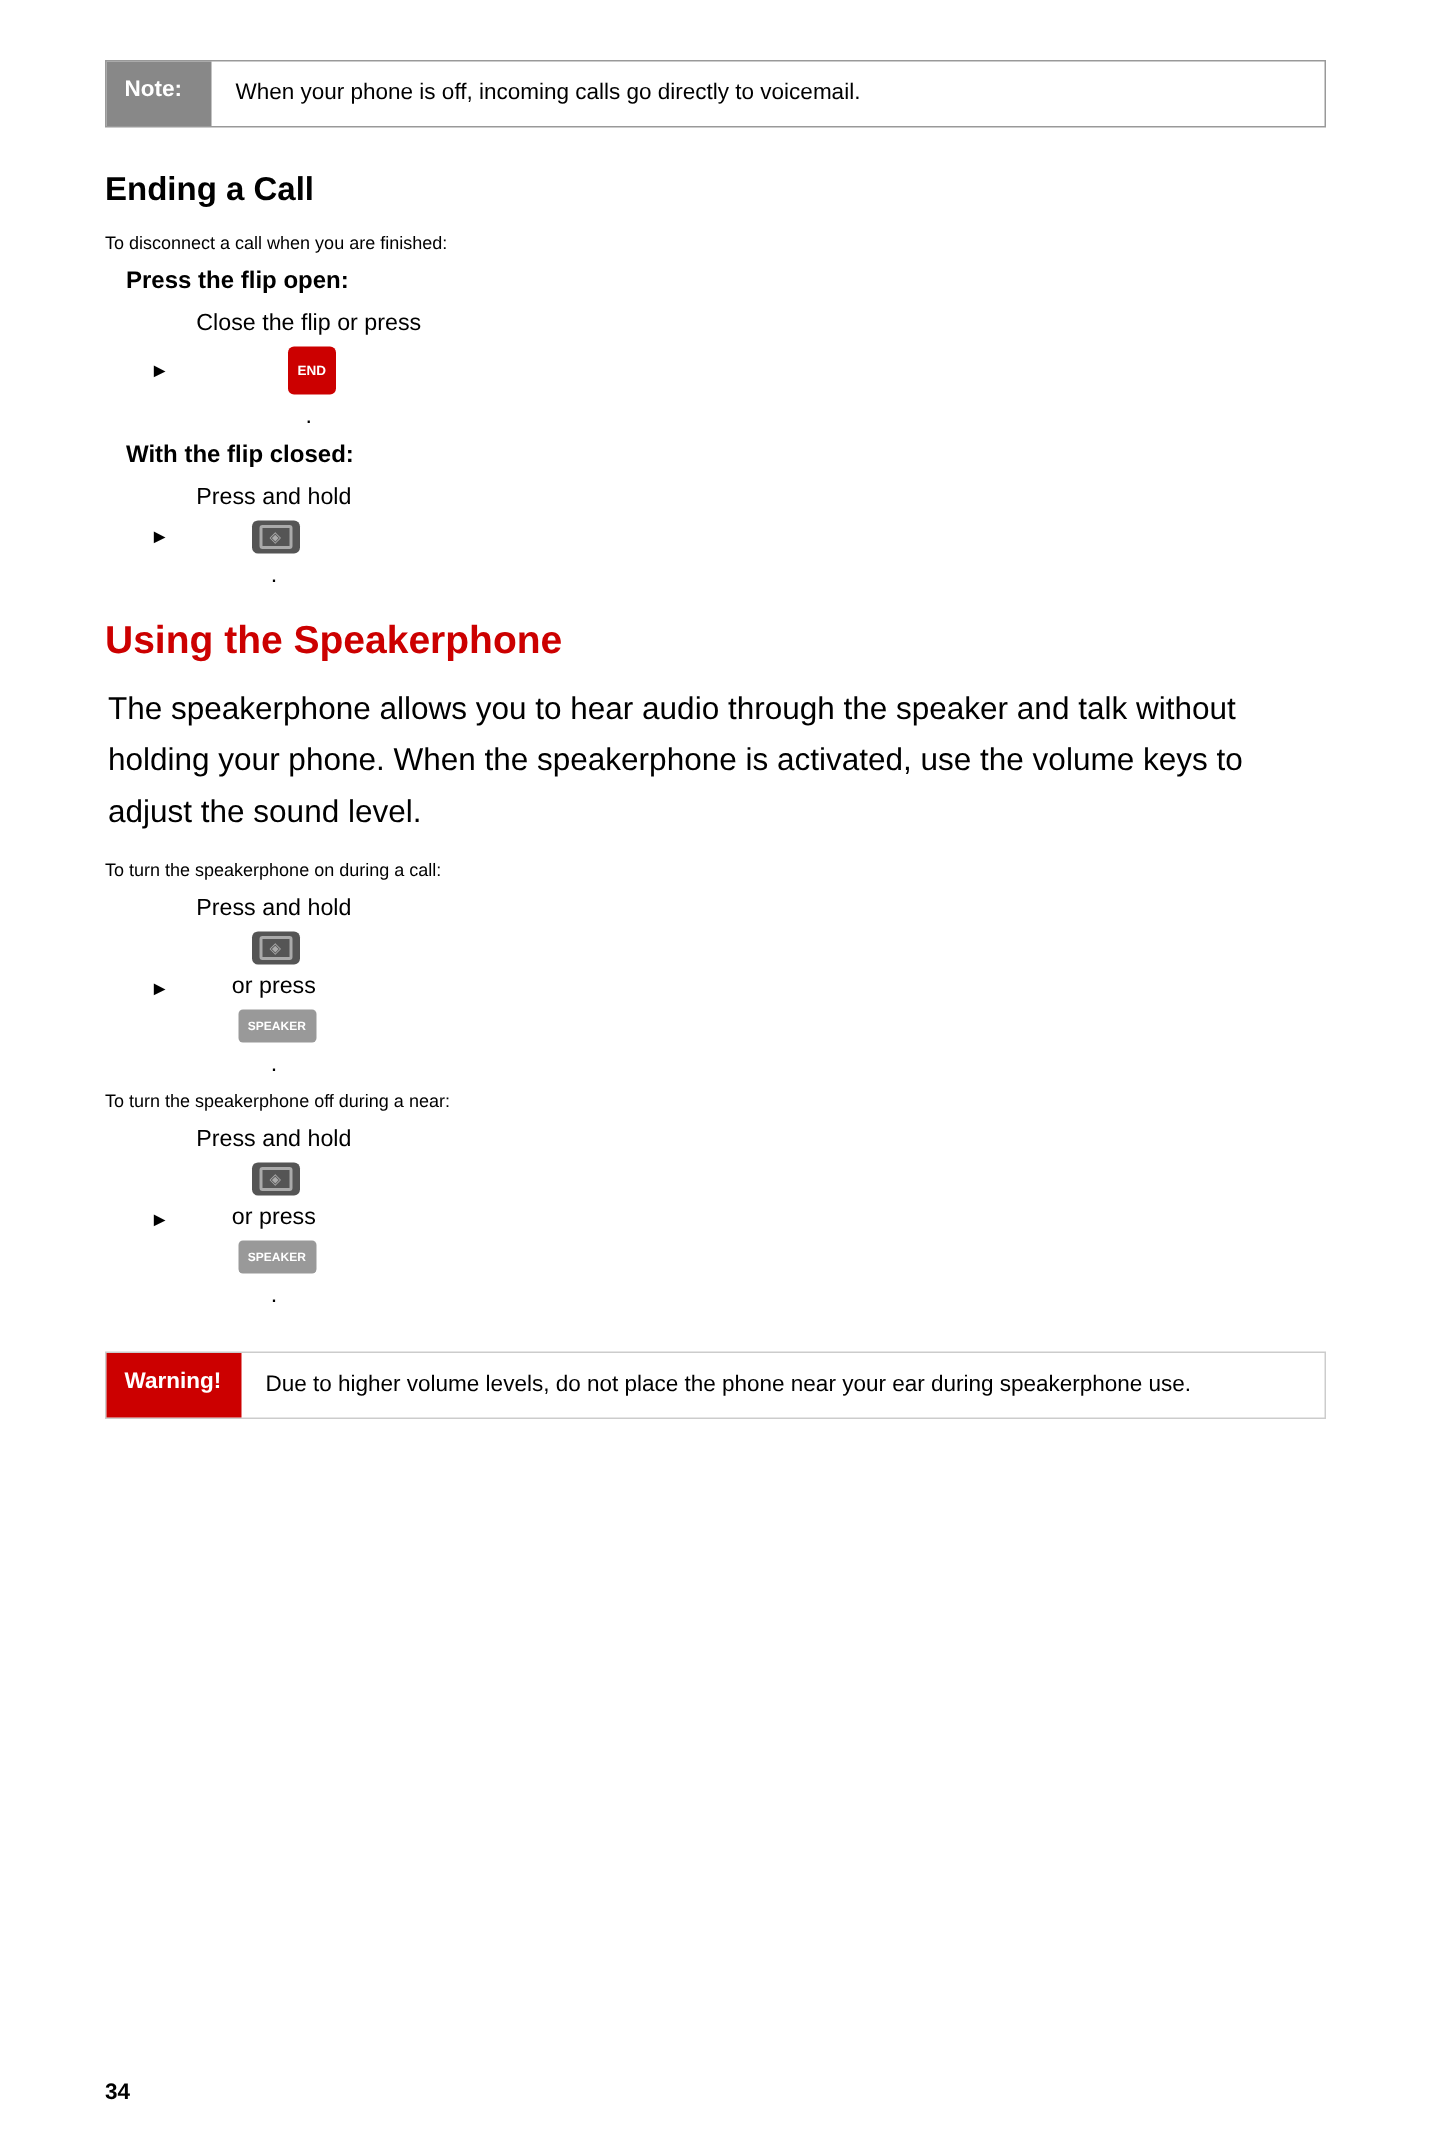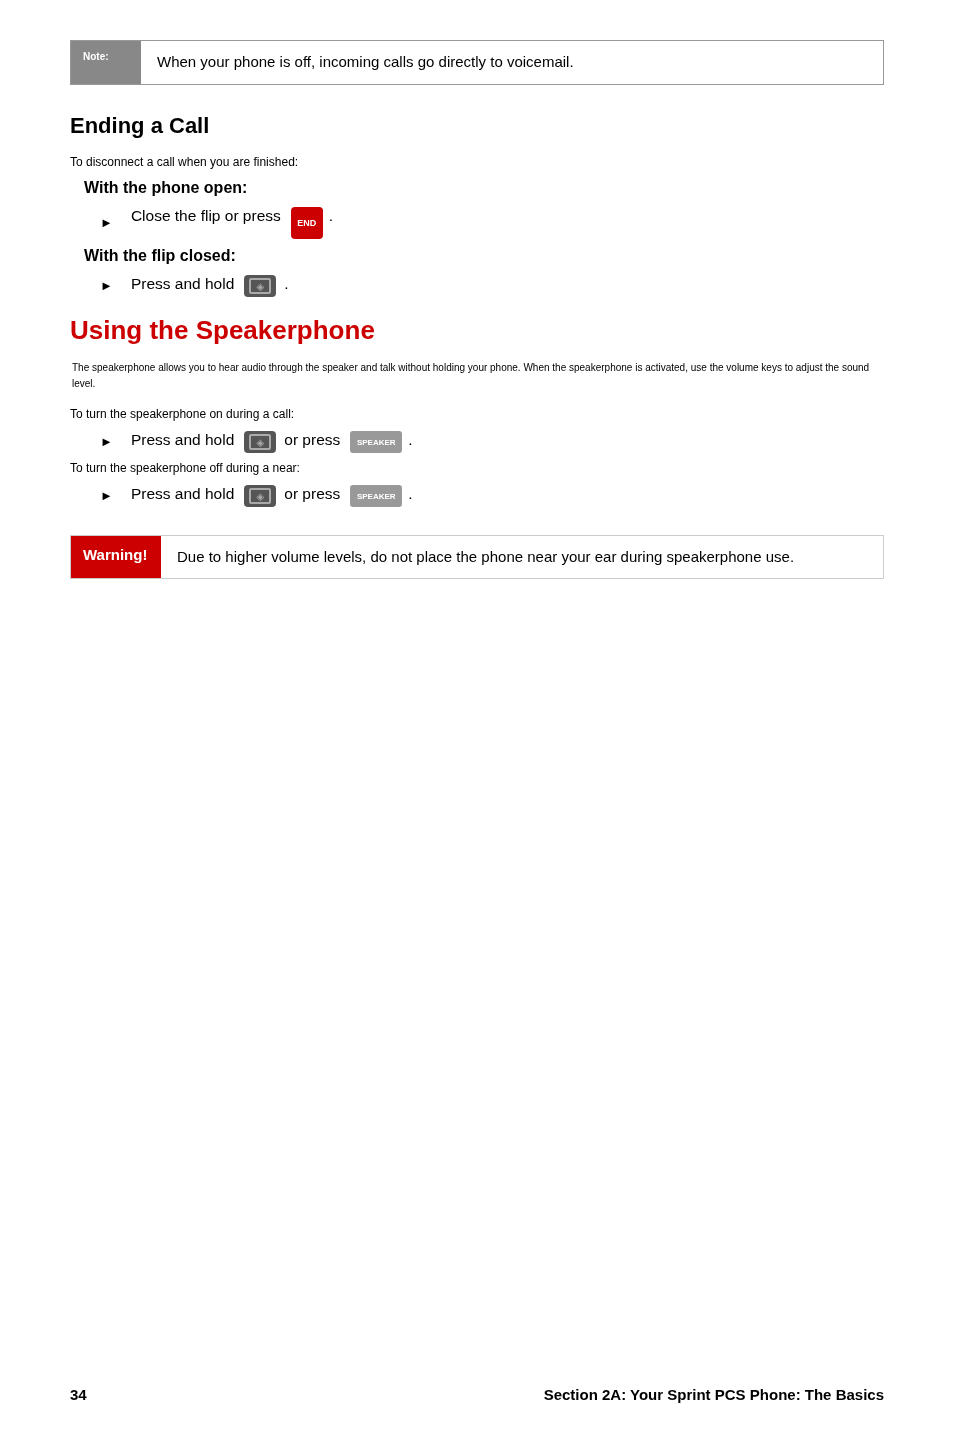--- a/index.html
+++ b/index.html
@@ -21,21 +21,21 @@
     
     .note-box {
       display: flex;
       border: 1px solid #999;
       margin-bottom: 28px;
     }
     .note-label {
       background: #888;
       color: #fff;
       font-weight: bold;
-      font-size: 10px;
+      font-size: 15px;
       padding: 10px 12px;
       display: flex;
       align-items: flex-start;
       white-space: nowrap;
       min-width: 70px;
     }
     .note-text {
       padding: 10px 16px;
       font-size: 15px;
       line-height: 1.5;
@@ -87,21 +87,21 @@
     }
 
     .instruction-label {
       font-weight: normal;
       font-size: 12px;
       margin-bottom: 10px;
       margin-top: 4px;
     }
 
     .body-text {
-      font-size: 10px;
+      font-size: 21px;
       line-height: 1.65;
       margin-bottom: 14px;
       margin-left: 2px;
     }
 
     
     .bullet-item {
       display: flex;
       align-items: center;
       margin-left: 30px;
@@ -109,23 +109,24 @@
       font-size: 15.5px;
     }
     .bullet-arrow {
       color: #000;
       font-size: 13px;
       margin-right: 18px;
       flex-shrink: 0;
     }
     .bullet-content {
       display: flex;
-      align-items: flex-start;
+      align-items: center;
       flex-wrap: wrap;
       gap: 6px;
+      flex-direction: column;
     }
 
     
     .icon-end {
       display: inline-block;
       width: 32px;
       height: 32px;
       background: #cc0000;
       border-radius: 4px;
       position: relative;
@@ -216,21 +217,21 @@
   <div class="note-box">
     <div class="note-label">Note:</div>
     <div class="note-text">When your phone is off, incoming calls go directly to voicemail.</div>
   </div>
 
   <div>
     <div class="section-title">Ending a Call</div>
 
     <div class="instruction-label">To disconnect a call when you are finished:</div>
 
-    <div class="subsection-label">With the phone open:</div>
+    <div class="subsection-label">Press the flip open:</div>
 
     <div class="bullet-item">
       <span class="bullet-arrow">►</span>
       <span class="bullet-content">
         <span>Close the flip or press</span>
         <span class="icon-end"></span>
         <span>.</span>
       </span>
     </div>
 
@@ -280,14 +281,13 @@
     <div class="warning-box">
       <div class="warning-label">Warning!</div>
       <div class="warning-text">Due to higher volume levels, do not place the phone near your ear during speakerphone use.</div>
     </div>
   </div>
 
 </div>
 
 <div class="footer">
   <span>34</span>
-  <span>Section 2A: Your Sprint PCS Phone: The Basics</span>
 </div>
 
 </body></html>

